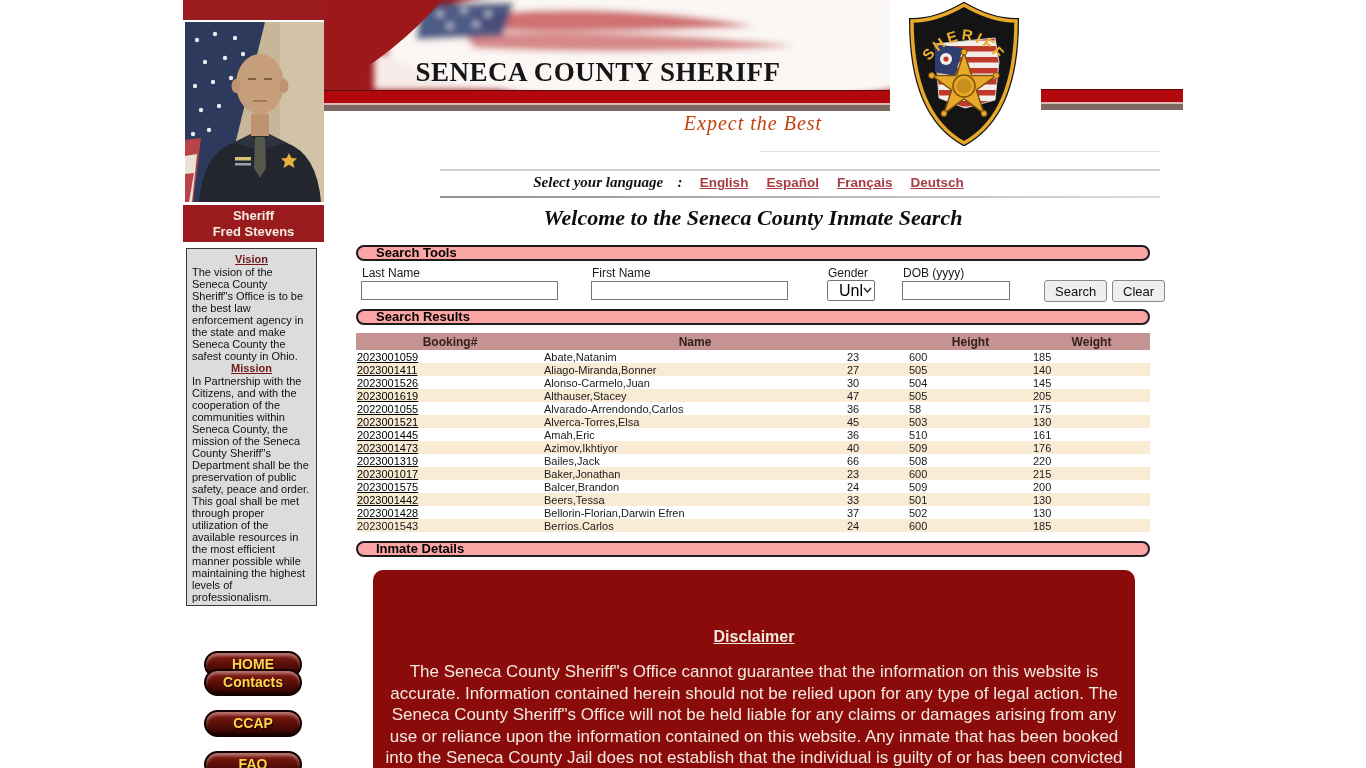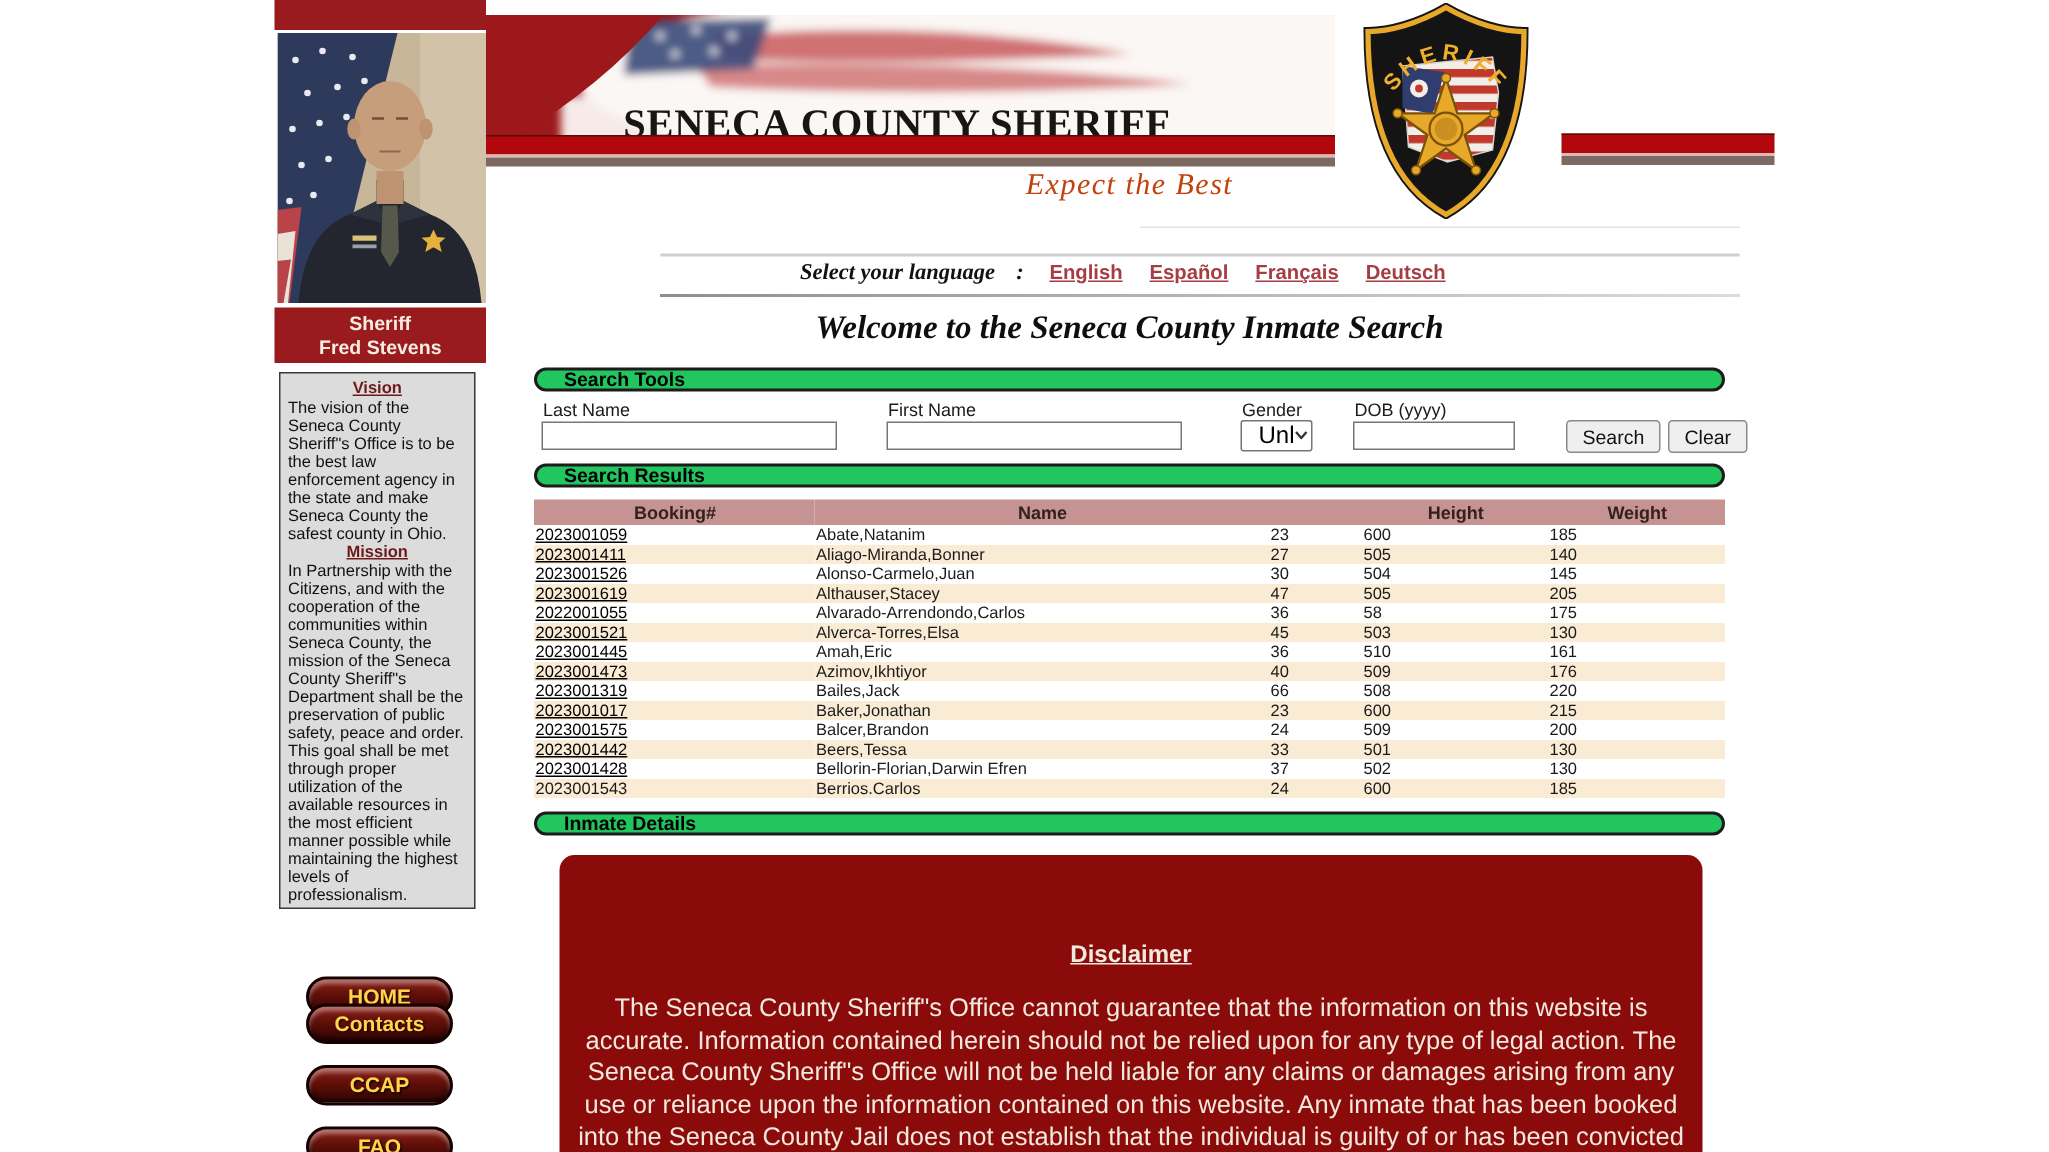--- a/index.html
+++ b/index.html
@@ -18,21 +18,21 @@
   .sb-vision h3 { font-size:11px; line-height:13px; text-align:center; color:#6E1A1A;
                   text-decoration:underline; font-weight:bold; }
   .nav-btn { left:204px; width:98px; height:27px; border-radius:14px;
              background:linear-gradient(#8d221a 0%, #641109 40%, #300301 100%);
              border:2px solid #160000; color:#FFD54A; font-weight:bold; font-size:14px;
              text-align:center; line-height:23px; cursor:pointer;
              box-shadow: inset 0 3px 3px rgba(255,255,255,.38), inset 0 -2px 3px rgba(0,0,0,.55);
              text-shadow:1px 1px 1px rgba(0,0,0,.7); font-family:"Liberation Sans",sans-serif; }
 
   
-  .banner { left:324px; top:0; width:566px; height:90px; background:#9C181B; overflow:hidden;margin-top:10px; }
+  .banner { left:324px; top:0; width:566px; height:90px; background:#9C181B; overflow:hidden; }
   .banner-title { position:absolute; left:0; bottom:2px; width:100%; text-align:center;
                   font-family:"Liberation Serif", serif; font-size:27px; font-weight:600;
                   color:#161616; letter-spacing:.5px; padding-right:18px; }
   .stripes { height:21px; }
   .stripes .s-red  { height:13px; background:#B2070C; border-top:1px solid #5a0a0a; }
   .stripes .s-pink { height:2px;  background:#DDB9B2; }
   .stripes .s-gray { height:6px;  background:#7C6A62; }
   .stripes-left  { left:324px;  top:90px; width:566px; }
   .stripes-right { left:1041px; top:89px; width:142px; }
   .badge { left:905px; top:2px; width:118px; height:144px; }
@@ -50,21 +50,21 @@
   .lang-sep  { font-family:"Liberation Serif", serif; font-style:italic; font-weight:bold;
                color:#111; margin:0 4px 0 10px; }
   .lang-row a { color:#A63D44; font-weight:bold; font-size:13.5px; margin:0 9px;
                 text-decoration:underline; }
 
   .welcome { left:356px; top:205px; width:794px; text-align:center;
              font-family:"Liberation Serif", serif; font-style:italic; font-weight:bold;
              font-size:22px; color:#0e0e0e; }
 
   
-  .section-bar { left:356px; width:794px; height:16px; background:#22c55e;
+  .section-bar { left:356px; width:794px; height:16px; background:#fca5a5;
                  border:2px solid #1c1c1c; border-radius:9px; font-weight:bold;
                  font-size:13px; line-height:12px; padding-left:18px; color:#000; }
   .bar-tools   { top:245px; }
   .bar-results { top:309px; }
   .bar-details { top:541px; }
 
   .f-label { top:266px; font-size:12px; color:#1a1a1a; }
   .f-input { top:281px; height:19px; border:1px solid #767676; background:#fff;
              font-size:12px; padding:0 3px; }
   .btn { top:280px; height:22px; background:#EFEFEF; border:1px solid #8a8a8a;

